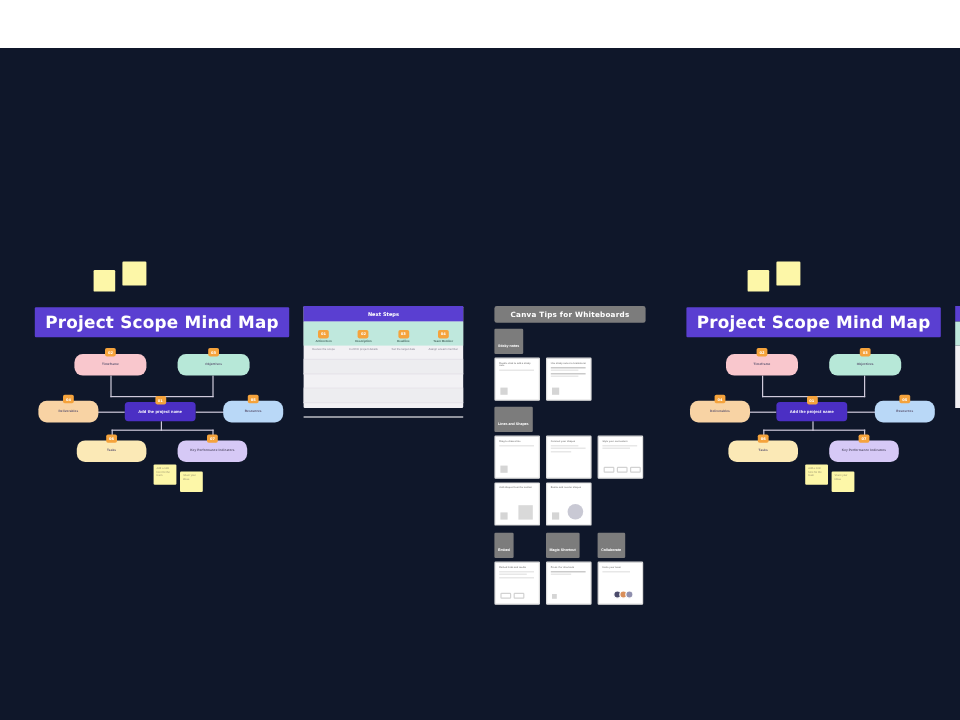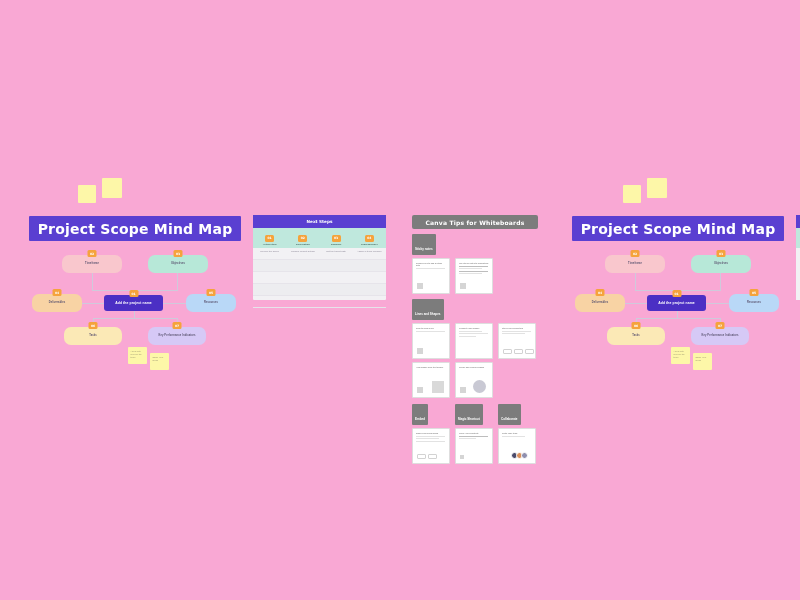--- a/index.html
+++ b/index.html
@@ -1,20 +1,20 @@
 <!DOCTYPE html>
 <html><head>
 <meta charset="utf-8">
 <style>
   html,body{margin:0;padding:0;}
   body{
     width:800px;height:600px;background:#ffffff;overflow:hidden;
     font-family:"Liberation Sans",sans-serif;position:relative;
   }
-  .canvas{position:absolute;inset:0;background:#f9a8d4;}
+  .canvas{position:absolute;inset:0;background:#0f172a;margin-top:40px;}
 
   
   .sticky{position:absolute;background:#fdf7a8;border-radius:1px;}
   .sticky .sticky-text{
     display:block;font-size:2.2px;line-height:1.45;color:#9a9470;
     padding:3px 2.5px;word-break:break-word;
   }
 
   
   .mindmap{position:absolute;}

